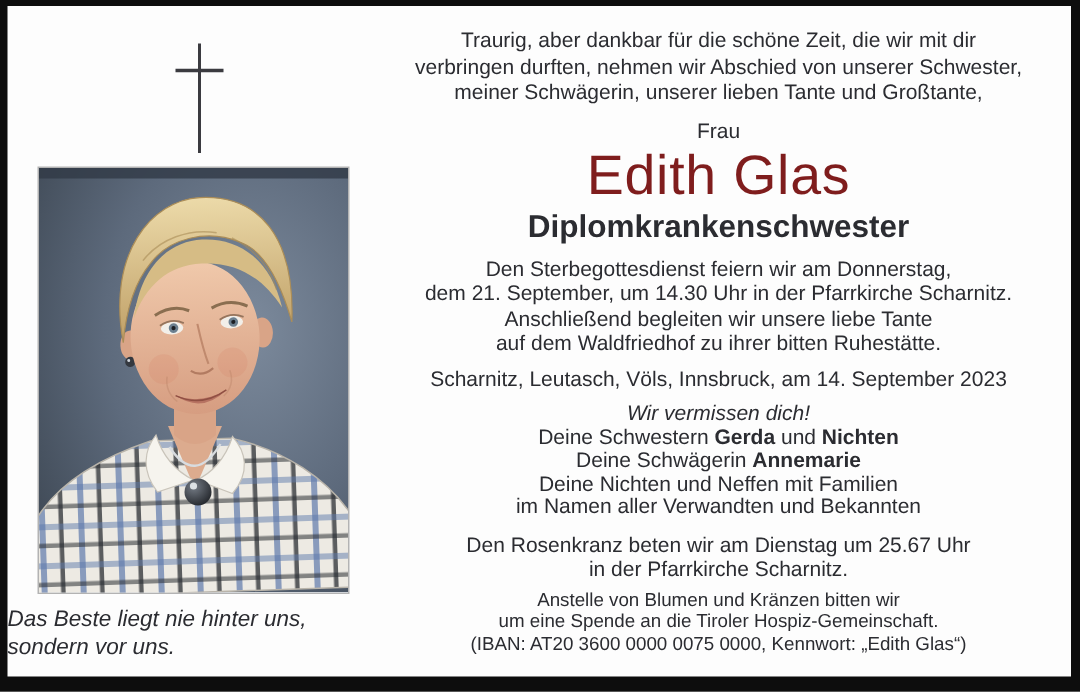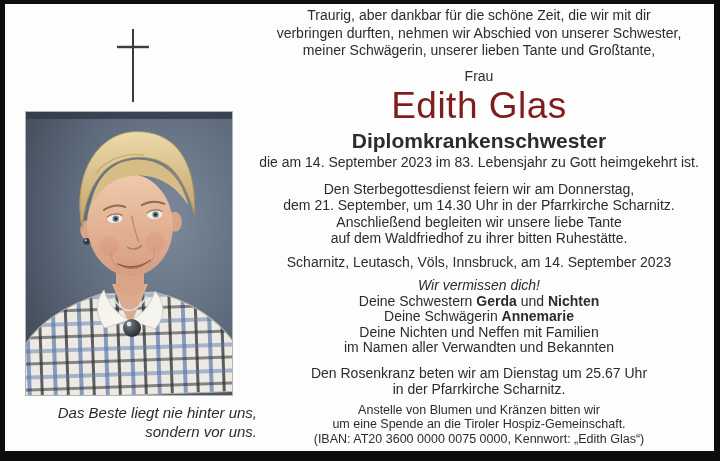--- a/index.html
+++ b/index.html
@@ -10,26 +10,26 @@
     font-family:"Liberation Sans",sans-serif;color:#2b2c31;
   }
   
   .left-col{position:absolute;left:0;top:0;width:252px;height:100%;}
   .cross{position:absolute;left:108px;top:20px;}
   .photo{
     position:absolute;left:21px;top:108px;width:206px;height:283px;
     box-shadow:0 0 0 1px rgba(40,40,40,.35);
   }
   .caption{
-    position:absolute;left:0;top:399px;width:252px;text-align:right;
+    position:absolute;left:0;top:399px;width:252px;text-align:left;
     font-style:italic;font-size:15px;line-height:19px;color:#2b2c31;
   }
   
   .right-col{
-    position:absolute;left:240px;top:3px;width:468px;text-align:center;
+    position:absolute;left:240px;top:14px;width:468px;text-align:center;
     font-size:14px;line-height:17px;
   }
   .right-col p{margin:0;}
   .intro{line-height:17.5px;}
   .salutation{margin-top:8px !important;}
   .deceased-name{
     margin:0;font-size:37px;line-height:42px;font-weight:normal;letter-spacing:.5px;color:#7f1d1d;
   }
   .profession{margin:4px;font-size:21px;line-height:19px;font-weight:bold;}
   .death-line{margin-top:3px !important;}
@@ -148,21 +148,20 @@
       <span>Traurig, aber dankbar für die schöne Zeit, die wir mit dir</span><br>
       <span>verbringen durften, nehmen wir Abschied von unserer Schwester,</span><br>
       <span>meiner Schwägerin, unserer lieben Tante und Großtante,</span>
     </p>
 
     <p class="salutation">Frau</p>
 
     <h1 class="deceased-name">Edith Glas</h1>
     <h2 class="profession">Diplomkrankenschwester</h2>
 
-    <p class="death-line">die am 14. September 2023 im 83. Lebensjahr zu Gott heimgekehrt ist.</p>
 
     <p class="service">
       <span>Den Sterbegottesdienst feiern wir am Donnerstag,</span><br>
       <span>dem 21. September, um 14.30 Uhr in der Pfarrkirche Scharnitz.</span><br>
       <span>Anschließend begleiten wir unsere liebe Tante</span><br>
       <span>auf dem Waldfriedhof zu ihrer bitten Ruhestätte.</span>
     </p>
 
     <p class="places-date">Scharnitz, Leutasch, Völs, Innsbruck, am 14. September 2023</p>
 

